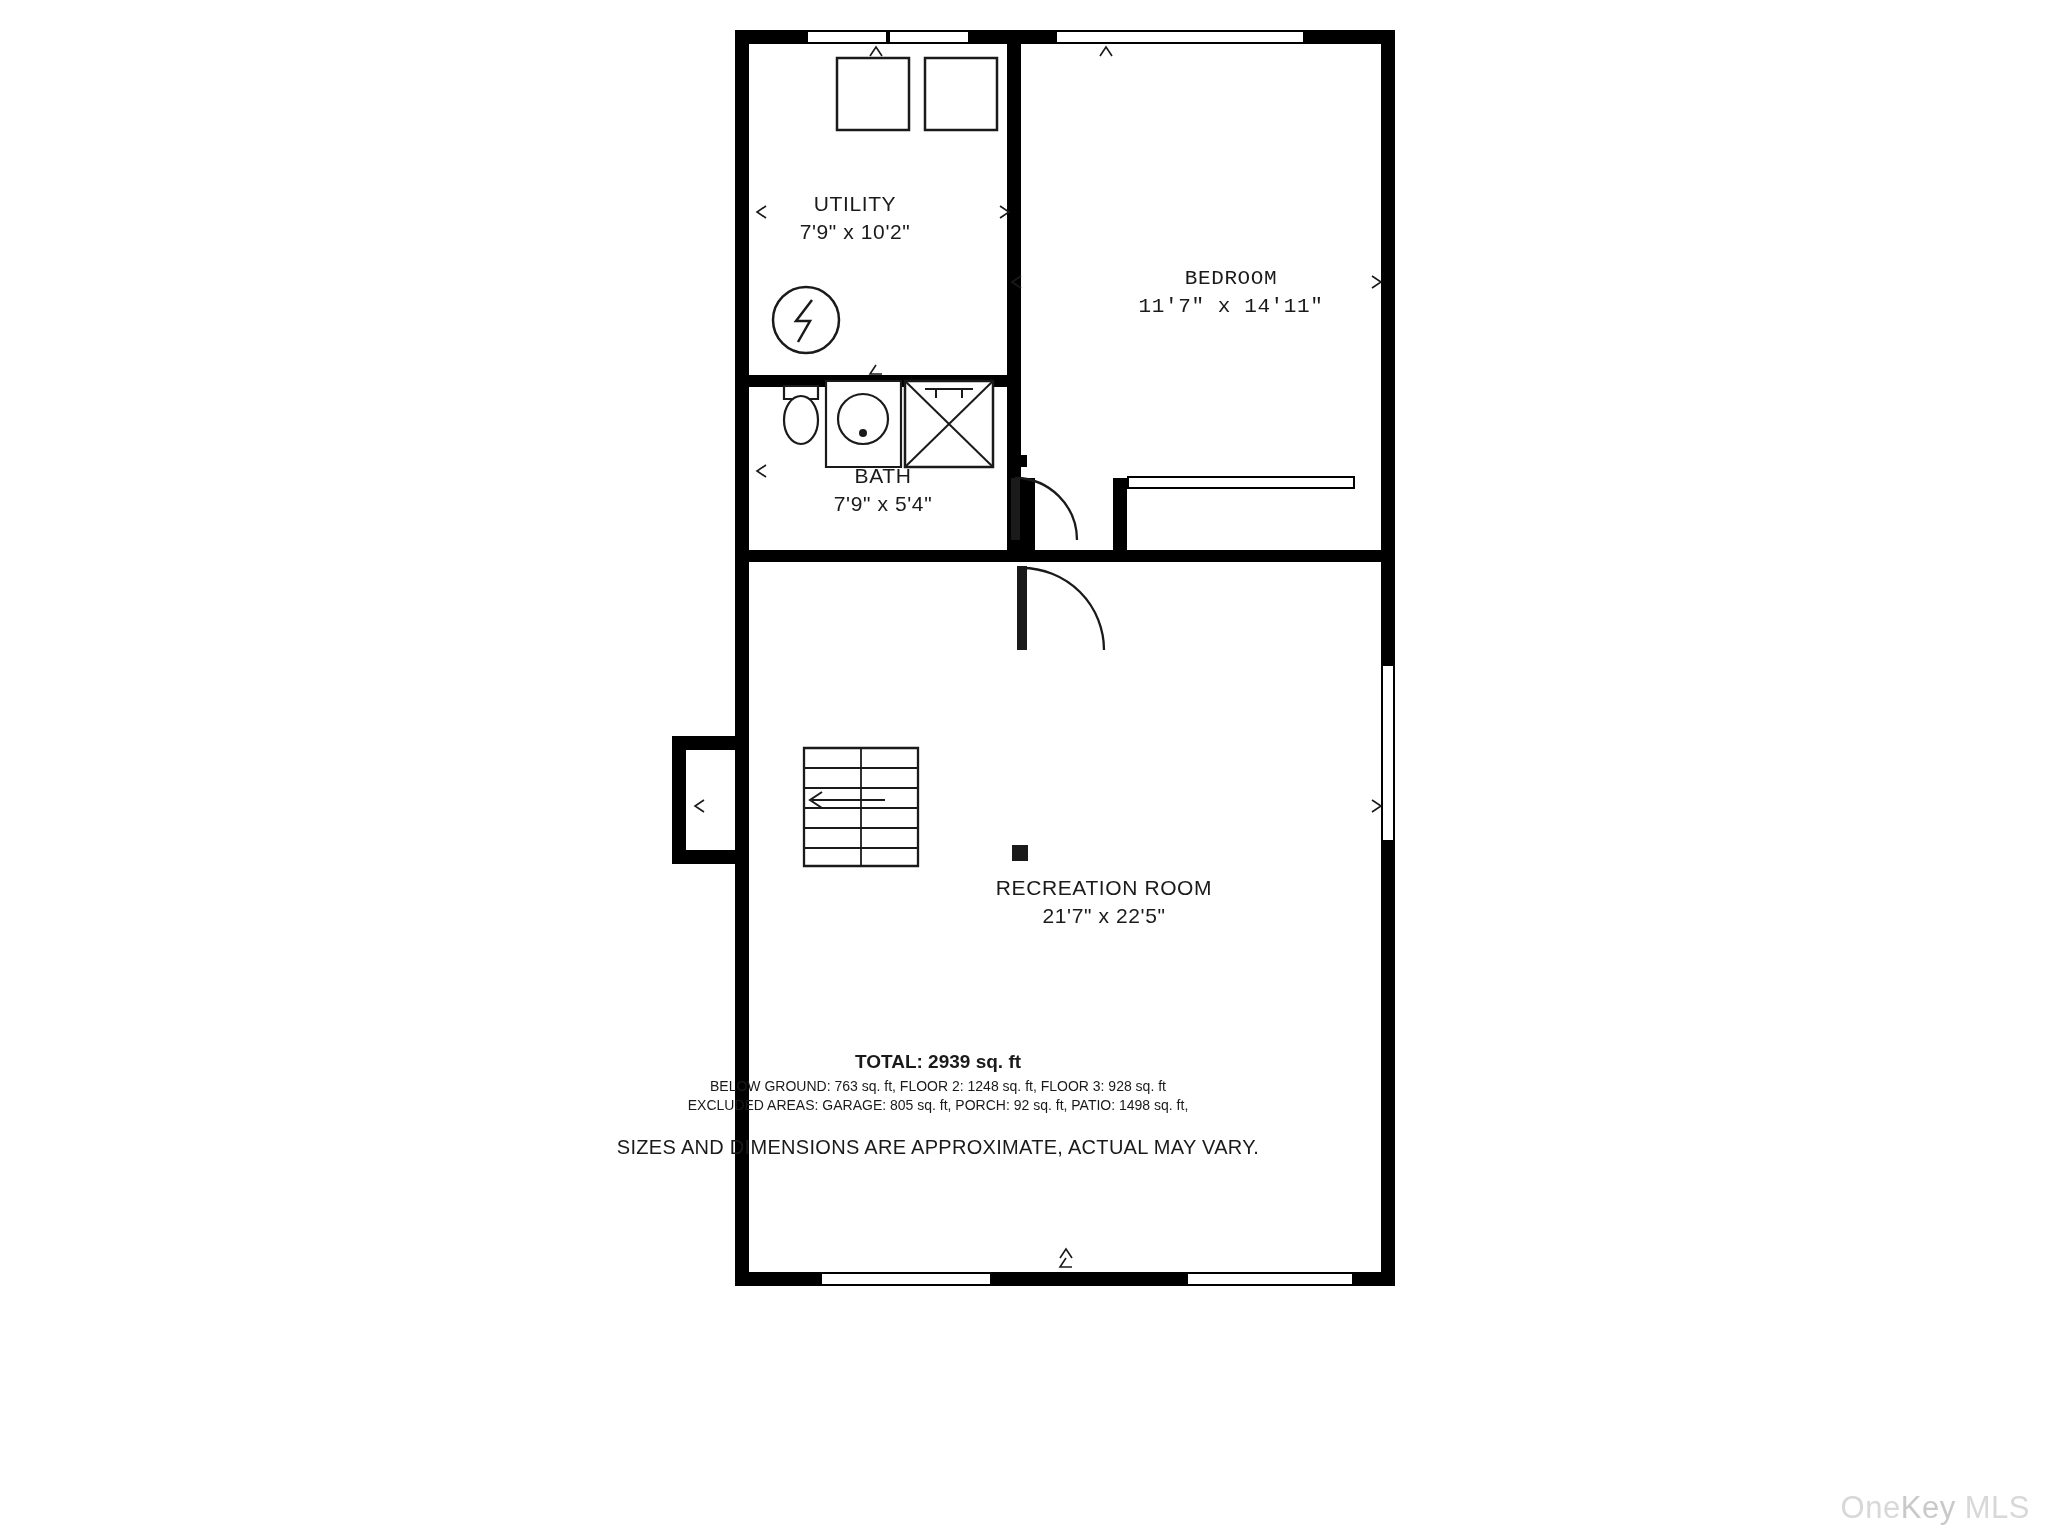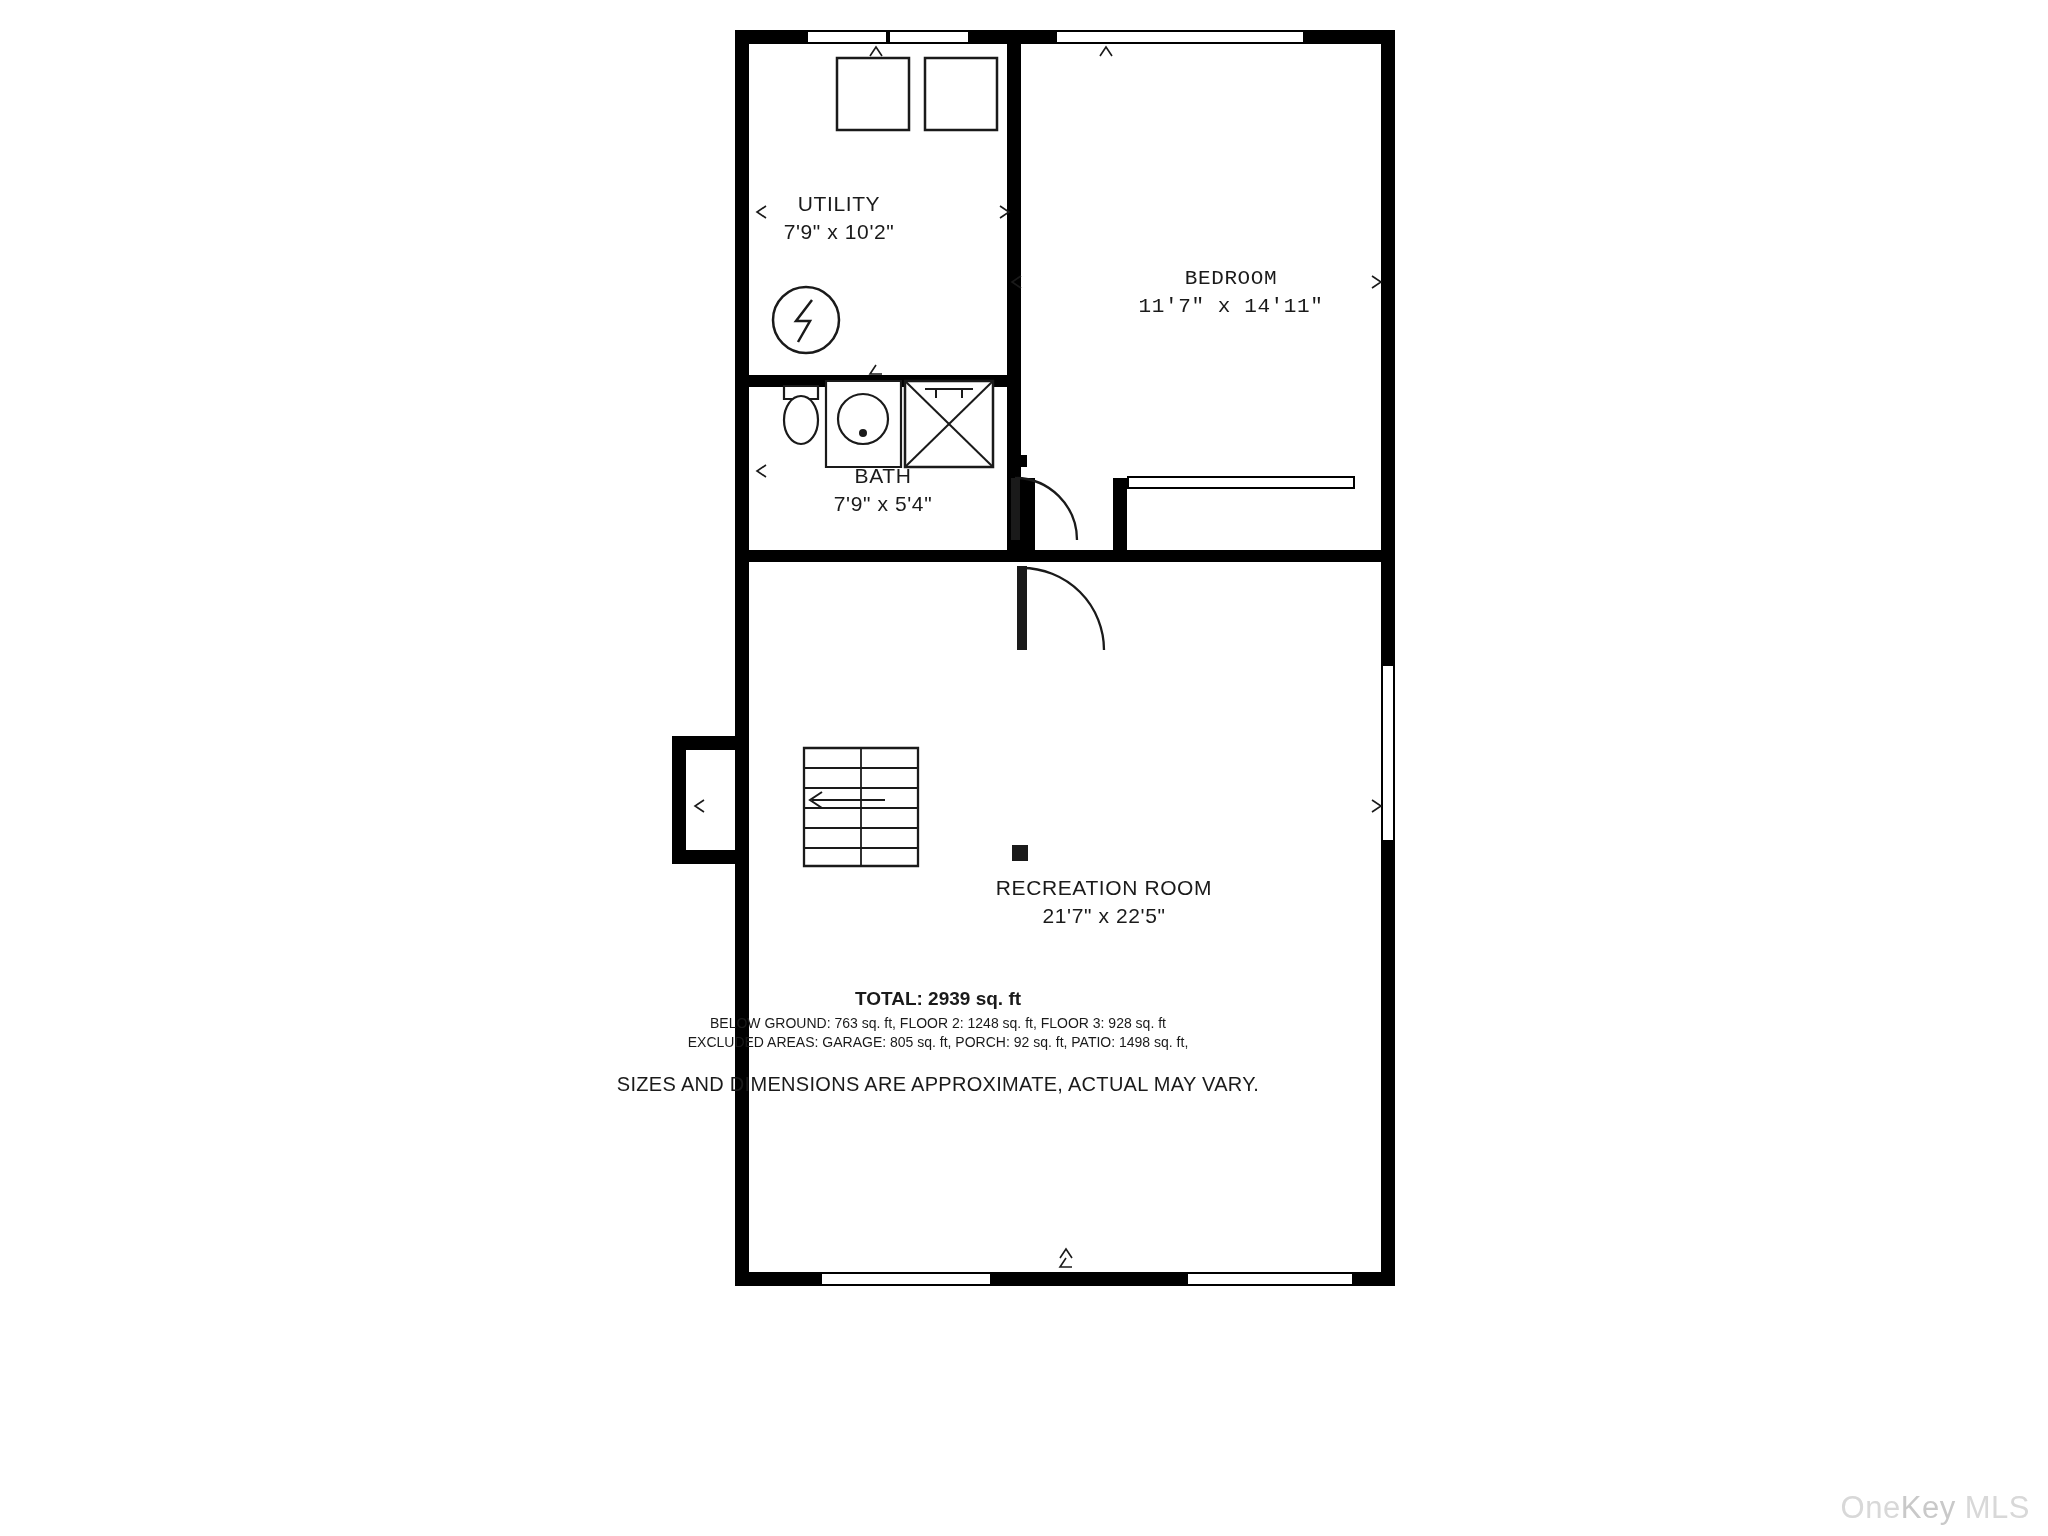--- a/index.html
+++ b/index.html
@@ -49,21 +49,21 @@
     display: block;
   }
   .room-label .dims {
     display: block;
   }
 
   
   #footer {
     position: absolute;
     left: 0;
-    top: 988px;
+    top: 1051px;
     width: 1876px;
     text-align: center;
     color: #1a1a1a;
   }
   #footer .total {
     font-size: 19px;
     font-weight: bold;
     margin-bottom: 4px;
   }
   #footer .line {
@@ -193,21 +193,21 @@
       <polyline points="766,465 757,471 766,477"></polyline>
       <polyline points="1112,56 1106,47 1100,56"></polyline>
       <polyline points="1372,276 1381,282 1372,288"></polyline>
       <polyline points="704,800 695,806 704,812"></polyline>
       <polyline points="1372,800 1381,806 1372,812"></polyline>
       <polyline points="1066,1258 1060,1267 1072,1267"></polyline>
       <polyline points="1072,1258 1066,1249 1060,1258"></polyline>
     </g>
   </svg>
 
-  <div class="room-label" style="left:703px; top:190px; width:272px;">
+  <div class="room-label" style="left:719px; top:190px; width:272px;">
     <span class="name">UTILITY</span>
     <span class="dims">7'9" x 10'2"</span>
   </div>
 
   <div class="room-label" style="left:1021px; top:265px; width:420px;font-family:Liberation Mono, monospace;">
     <span class="name">BEDROOM</span>
     <span class="dims">11'7" x 14'11"</span>
   </div>
 
   <div class="room-label" style="left:735px; top:462px; width:296px;">

